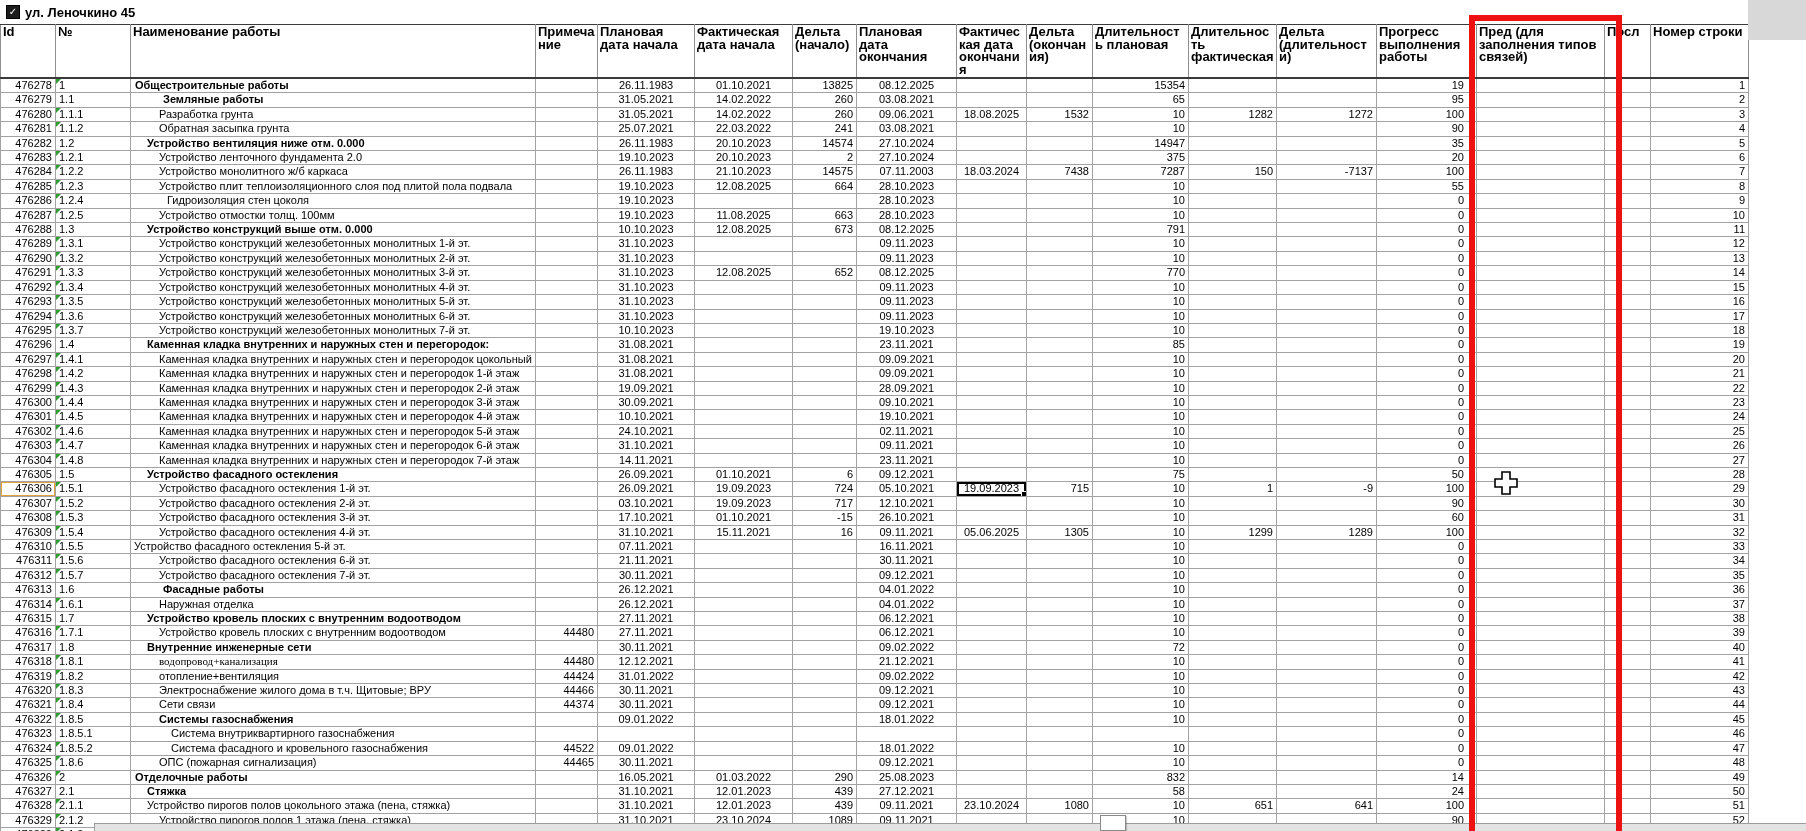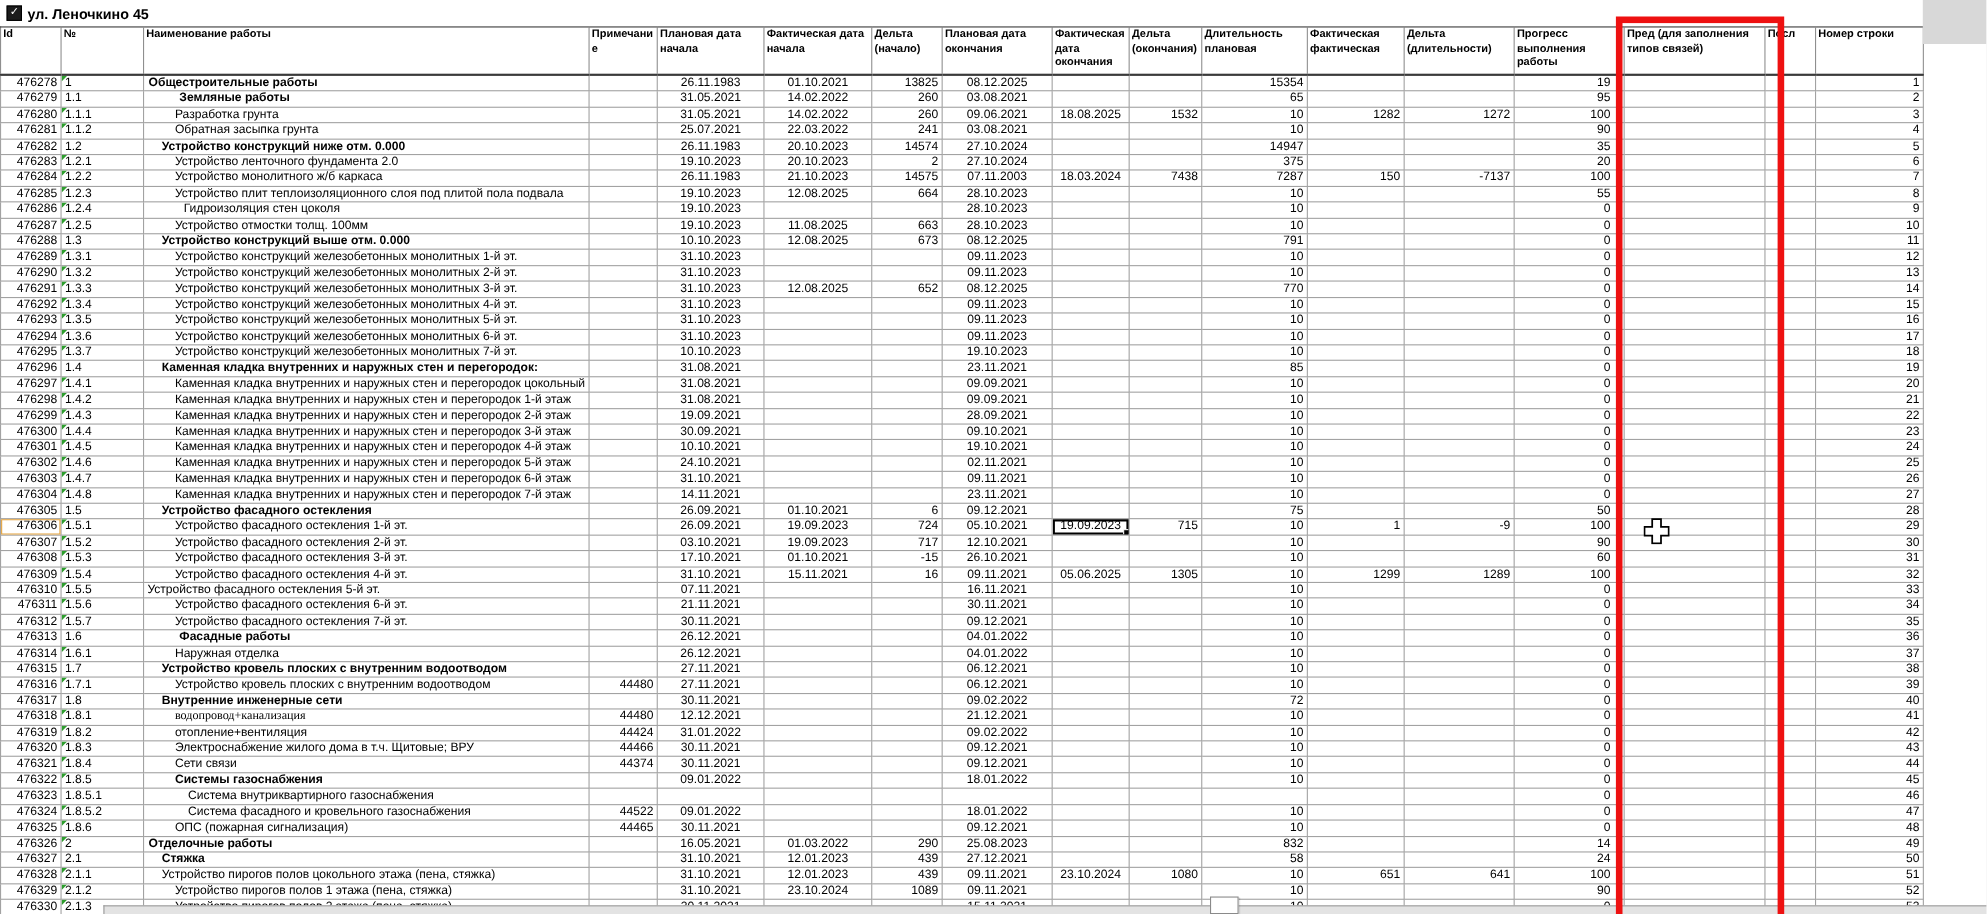--- a/index.html
+++ b/index.html
@@ -6,21 +6,21 @@
   .screen{position:relative;width:1806px;height:831px;background:#ffffff;overflow:hidden;
           font-family:"Liberation Sans",sans-serif;color:#000;}
   
   .titlebar{position:absolute;left:6px;top:4px;display:flex;align-items:center;gap:5px;height:16px;}
   .chkicon{width:12px;height:12px;background:#1c1c1c;color:#fff;font-size:10px;line-height:12px;
            text-align:center;border:1px solid #000;}
   .title{font-size:13px;font-weight:bold;white-space:nowrap;}
   
   table{position:absolute;left:0;top:24px;border-collapse:collapse;table-layout:fixed;width:1748px;background:#fff;}
   th{border:1px solid #8f8f8f;border-top:1px solid #3a3a3a;border-bottom:2px solid #3a3a3a;
-     vertical-align:top;text-align:left;font-weight:bold;font-size:10px;line-height:12.5px;
+     vertical-align:top;text-align:left;font-weight:bold;font-size:13px;line-height:12.5px;
      padding:1px 2px;height:40px;overflow:hidden;word-break:break-word;}
   td{border:1px solid #a2a2a2;font-size:11px;height:13.4px;line-height:13.4px;padding:0 3px;
      white-space:nowrap;overflow:hidden;vertical-align:middle;position:relative;}
   .a-right{text-align:right;}
   .a-center{text-align:center;}
   .a-left{text-align:left;}
   .b{font-weight:bold;}
   .prog{padding-right:12px;}
   .flag{position:absolute;left:0;top:0;width:0;height:0;border-top:5px solid #2e9e2e;border-right:5px solid transparent;}
   .sel{box-shadow:inset 0 0 0 2px #000;}
@@ -69,21 +69,21 @@
           <th>№</th>
           <th>Наименование работы</th>
           <th>Примечание</th>
           <th>Плановая дата начала</th>
           <th>Фактическая дата начала</th>
           <th>Дельта (начало)</th>
           <th>Плановая дата окончания</th>
           <th>Фактическая дата окончания</th>
           <th>Дельта (окончания)</th>
           <th>Длительность плановая</th>
-          <th>Фактическая фактическая</th>
+          <th>Длительность фактическая</th>
           <th>Дельта (длительности)</th>
           <th>Прогресс выполнения работы</th>
           <th>Пред (для заполнения типов связей)</th>
           <th>Посл</th>
           <th>Номер строки</th>
         </tr>
       </thead>
       <tbody>
         <tr>
           <td class="a-right">476278</td>
@@ -157,21 +157,21 @@
           <td class="a-right"></td>
           <td class="a-right"></td>
           <td class="a-right prog">90</td>
           <td class="a-left"></td>
           <td class="a-left"></td>
           <td class="a-right">4</td>
         </tr>
         <tr>
           <td class="a-right">476282</td>
           <td class="a-left">1.2</td>
-          <td class="a-left b" style="padding-left: 16px;">Устройство конструкций ниже отм. 0.000</td>
+          <td class="a-left b" style="padding-left: 16px;">Устройство вентиляция ниже отм. 0.000</td>
           <td class="a-right"></td>
           <td class="a-center">26.11.1983</td>
           <td class="a-center">20.10.2023</td>
           <td class="a-right">14574</td>
           <td class="a-center">27.10.2024</td>
           <td class="a-center"></td>
           <td class="a-right"></td>
           <td class="a-right">14947</td>
           <td class="a-right"></td>
           <td class="a-right"></td>

